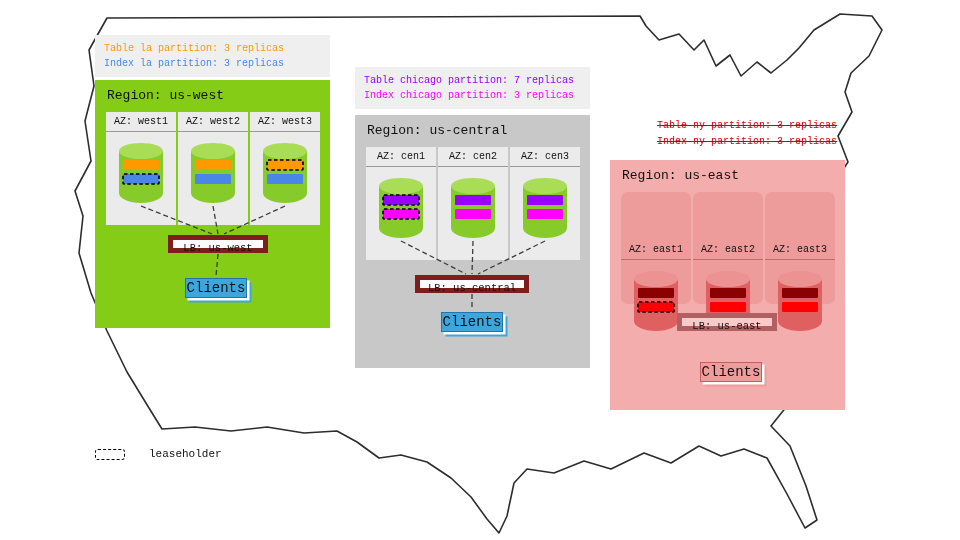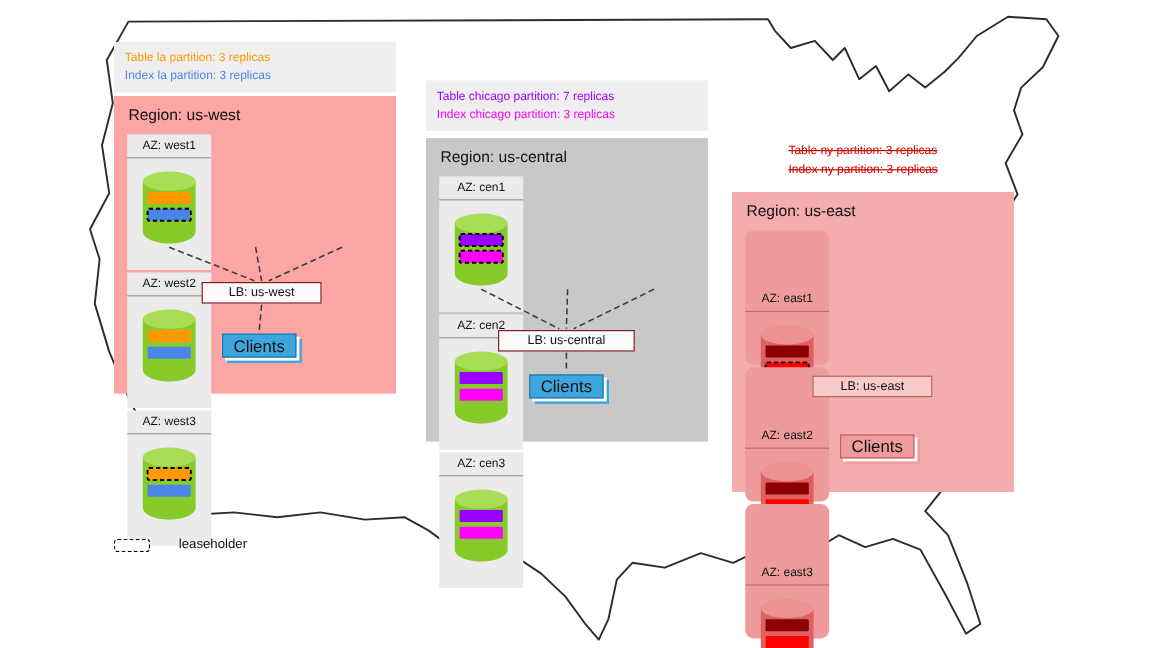--- a/index.html
+++ b/index.html
@@ -1,55 +1,55 @@
 <!DOCTYPE html>
 <html><head>
 <meta charset="utf-8">
 <style>
   html,body{margin:0;padding:0;background:#fff;}
   #stage{position:relative;width:960px;height:540px;background:#ffffff;overflow:hidden;
-         font-family:Liberation Sans, sans-serif;color:#111;}
+         font-family:Liberation Mono, monospace;color:#111;}
   #map-layer{position:absolute;left:0;top:0;z-index:0;}
   #connector-layer{position:absolute;left:0;top:0;z-index:3;pointer-events:none;}
 
   
   .ann-box{position:absolute;z-index:2;background:#efefef;padding:6px 9px;font-size:10px;
            line-height:15px;white-space:nowrap;}
   .ann-plain{position:absolute;z-index:2;font-size:10px;line-height:16px;white-space:nowrap;}
   #ann-west{left:95px;top:35px;width:217px;}
   #ann-west .l0{color:#ff9900;} #ann-west .l1{color:#4a86e8;}
   #ann-central{left:355px;top:67px;width:217px;}
   #ann-central .l0{color:#9900ff;} #ann-central .l1{color:#ff00ff;}
   #ann-east{left:612px;top:118px;color:#cc0000;margin-left:45px;}
   .strike{text-decoration:line-through;}
 
   
   .region{position:absolute;z-index:1;}
-  #region-west{left:95px;top:80px;width:235px;height:248px;background:#fca5a5;}
+  #region-west{left:95px;top:80px;width:235px;height:248px;background:#84cc16;}
   #region-central{left:355px;top:115px;width:235px;height:253px;background:#c8c8c8;}
   #region-east{left:610px;top:160px;width:235px;height:250px;background:#f4adad;}
   .region-title{position:absolute;left:12px;top:8px;font-size:13px;}
 
-  .az-row{position:absolute;left:11px;top:32px;display:flex;gap:2px;flex-direction:column;}
+  .az-row{position:absolute;left:11px;top:32px;display:flex;gap:2px;}
   .az{width:70px;background:#ebebeb;}
   #region-west .az,#region-central .az{height:113px;}
   #region-east .az{height:112px;background:#ee9b9b;border-radius:7px;}
   .az-header{height:19px;line-height:19px;text-align:center;font-size:10px;border-bottom:1px solid #999;}
   #region-east .az-header{border-bottom:1px solid #c46a6a;margin-top:48px;}
 
   
   .cyl{display:block;margin:9px auto 0;}
   .cyl-body{fill:#86cb2a;} .cyl-top{fill:#a9dd55;}
   #region-east .cyl-body{fill:#df6060;} #region-east .cyl-top{fill:#ec9292;}
   .bar{stroke:none;}
   .bar.leaseholder{stroke:#000;stroke-width:1.6;stroke-dasharray:3.5 2.5;}
 
   
   .lb-box{position:absolute;height:18px;line-height:16px;text-align:center;font-size:10.5px;
-          background:#fbfbfb;border:1px solid #7f1d1d;box-sizing:border-box;white-space:nowrap;}
+          background:#fbfbfb;border:5px solid #7f1d1d;box-sizing:border-box;white-space:nowrap;}
   #region-west .lb-box{left:73px;top:155px;width:100px;}
   #region-central .lb-box{left:60px;top:160px;width:114px;}
   #region-east .lb-box{left:67px;top:153px;width:100px;background:#f8caca;border-color:#b06060;}
   .clients{position:absolute;width:62px;height:20px;line-height:18px;text-align:center;font-size:14px;
            box-sizing:border-box;}
   .clients-blue{background:#3da6dd;border:1px solid #2076a8;
                 box-shadow:2.5px 2.5px 0 #ffffff,4.5px 4.5px 0 #3da6dd;}
   .clients-red{background:#ee9c9c;border:1px solid #c06060;
                box-shadow:2.5px 2.5px 0 #ffffff,4.5px 4.5px 0 #ee9c9c;}
   #region-west .clients{left:90px;top:198px;}

